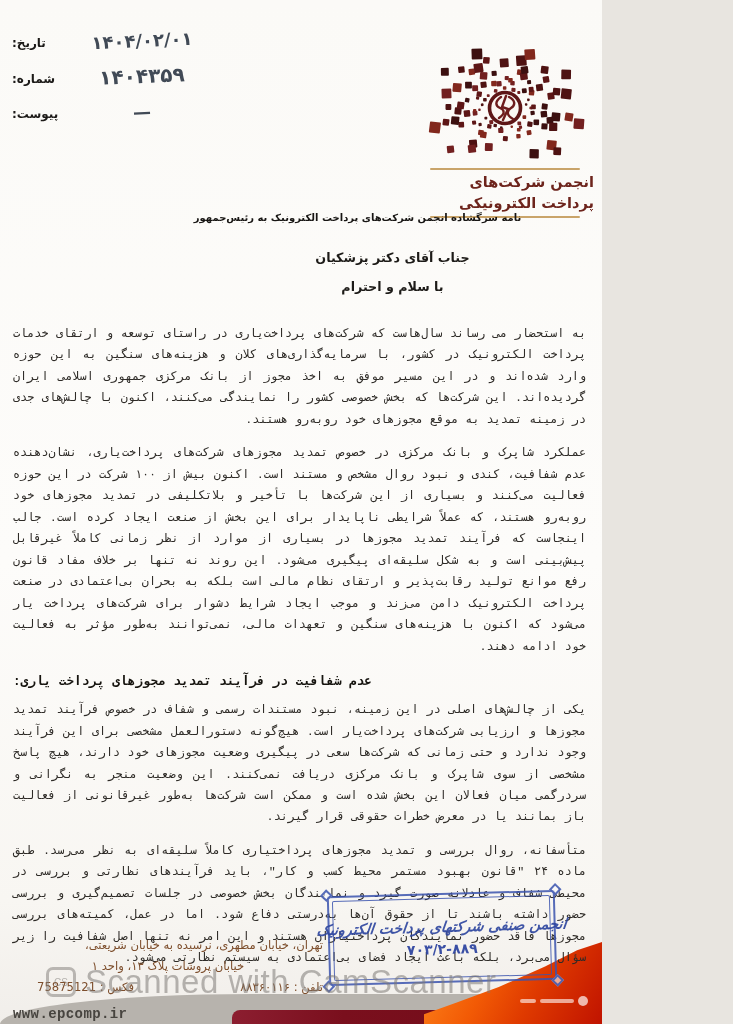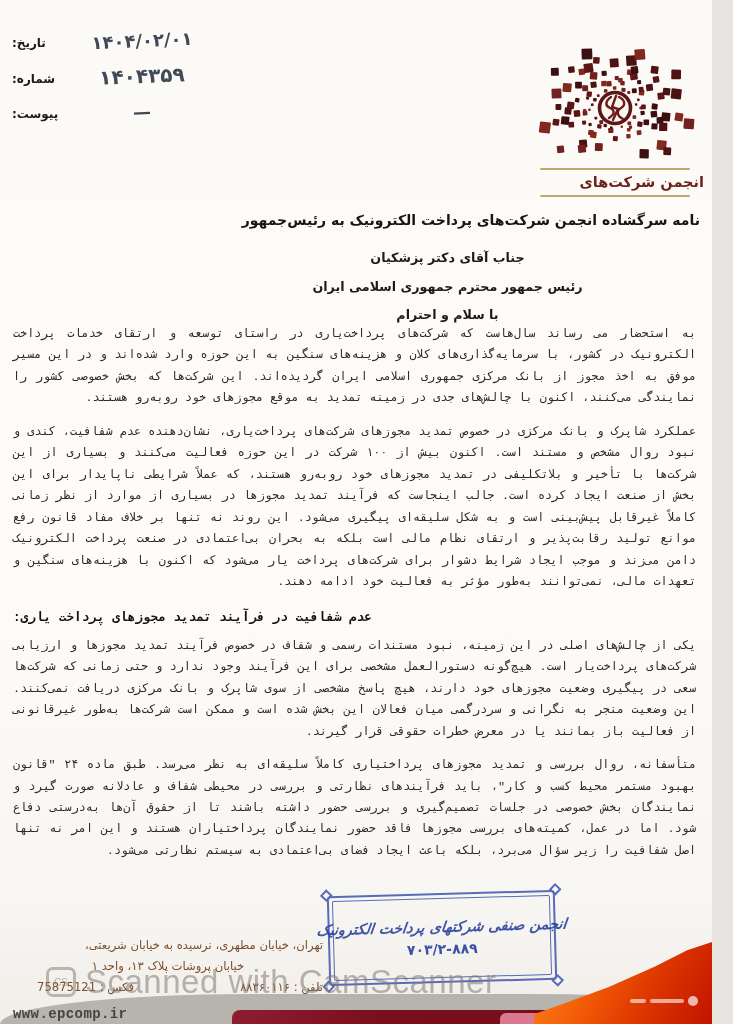--- a/index.html
+++ b/index.html
@@ -1,19 +1,19 @@
 <!DOCTYPE html>
 <html lang="fa"><head>
 <meta charset="utf-8">
 <style>
   * { margin:0; padding:0; box-sizing:border-box; }
   html,body { width:733px; height:1024px; }
   body { font-family:"DejaVu Sans", sans-serif; background:#e8e5e0; }
 
-  .page { position:relative; width:712px; height:1024px; overflow:hidden;
+  .page { position:relative; width:602px; height:1024px; overflow:hidden;
           background:linear-gradient(180deg,#fbfaf7 0%, #fdfcfa 55%, #f8f6f2 88%, #f1eeea 100%); }
 
   
   .scene-gray { position:absolute; left:0; bottom:0; width:733px; height:30px;
                 background:#b7b3ad; border-radius:55% 45% 0 0 / 160% 90% 0 0; z-index:1; }
   .scene-maroon { position:absolute; left:232px; right:0; bottom:0; height:14px;
                   background:linear-gradient(90deg,#8c1e30,#7a0f1d 30%,#6f0c18); border-radius:8px 0 0 0; z-index:2; }
   .scene-pink { position:absolute; left:500px; bottom:0; width:46px; height:11px;
                 background:#d97a90; border-radius:6px 6px 0 0; z-index:2; }
   .scene-orange { position:absolute; right:0; bottom:0; width:178px; height:82px; z-index:3;
@@ -33,22 +33,22 @@
   .meta-row.num .meta-value { font-size:20px; letter-spacing:4px; }
   .meta-row.att .meta-value { font-size:18px; letter-spacing:0; }
 
   
   .logo { position:absolute; top:48px; right:8px; width:178px; text-align:right; z-index:5; }
   .logo svg { display:block; margin:0 auto; }
   .logo-rule { height:2px; background:#c9a46a; margin:2px 14px; border-radius:1px; }
   .logo-name { font-size:14.5px; font-weight:bold; color:#6d241c; line-height:1.45; letter-spacing:.2px; }
 
   
-  .title { position:absolute; top:212px; left:125px; right:12px; direction:rtl;
-           font-size:14px; font-weight:bold; color:#171513; z-index:5; }
+  .title { position:absolute; top:212px; left:125px; right:12px; text-align:center; direction:rtl;
+           font-size:10px; font-weight:bold; color:#171513; z-index:5; }
   .salutation { position:absolute; top:244px; right:17px; left:200px; direction:rtl; text-align:center;
                 font-size:12.7px; font-weight:bold; color:#1d1b18; line-height:2.25; z-index:5; }
   .body-text { position:absolute; top:324px; left:13px; right:16px; direction:rtl; text-align:justify;
                font-size:11.8px; color:#2e2b27; line-height:1.82; z-index:5;font-family:Liberation Mono, monospace; }
   .body-text p { margin-bottom:12px; }
   .body-text h3 { font-size:12.7px; font-weight:bold; color:#16140f; margin:10px 0 7px; text-align:left; }
 
   
   .stamp { position:absolute; left:328px; top:893px; width:228px; height:90px; z-index:6;
            transform:rotate(-1.6deg); color:#3b53ae; }
@@ -207,27 +207,27 @@
         <rect x="4.4" y="74.0" width="11.0" height="11.0" rx="0.8" fill="#82281d" transform="rotate(7 9.9 79.5)"></rect>
         <rect x="15.9" y="19.9" width="7.9" height="7.9" rx="0.8" fill="#3c1010" transform="rotate(-1 19.8 23.9)"></rect>
         <rect x="46.6" y="0.7" width="10.7" height="10.7" rx="0.8" fill="#3c1010" transform="rotate(-2 51.9 6.1)"></rect>
         <rect x="99.6" y="1.3" width="10.5" height="10.5" rx="0.8" fill="#82281d" transform="rotate(-4 104.8 6.5)"></rect>
         <rect x="136.3" y="21.6" width="9.7" height="9.7" rx="0.8" fill="#4e1212" transform="rotate(1 141.2 26.5)"></rect>
         <circle cx="80" cy="60" r="15.5" fill="#faf7f2" stroke="#5d1616" stroke-width="3.6"></circle>
         <path d="M 76,49 C 70,53 70,58 75,60 C 80,62 80,66 74,70 M 84,49 C 90,52 91,57 86,60 C 81,63 82,68 88,71 M 81,48 L 77,59 L 83,61 L 78,72" fill="none" stroke="#6d1c1c" stroke-width="2.4" stroke-linecap="round"></path>
       </svg>
     <div class="logo-rule"></div>
     <div class="logo-name">انجمن شرکت‌های</div>
+    <div class="logo-name">پرداخت الکترونیکی</div>
     <div class="logo-rule"></div>
   </div>
 
   <div class="title">نامه سرگشاده انجمن شرکت‌های پرداخت الکترونیک به رئیس‌جمهور</div>
   <div class="salutation">
     <div>جناب آقای دکتر پزشکیان</div>
-    <div>رئیس جمهور محترم جمهوری اسلامی ایران</div>
     <div>با سلام و احترام</div>
   </div>
 
   <div class="body-text">
     <p>به استحضار می رساند سال‌هاست که شرکت‌های پرداخت‌یاری در راستای توسعه و ارتقای خدمات پرداخت الکترونیک در کشور، با سرمایه‌گذاری‌های کلان و هزینه‌های سنگین به این حوزه وارد شده‌اند و در این مسیر موفق به اخذ مجوز از بانک مرکزی جمهوری اسلامی ایران گردیده‌اند. این شرکت‌ها که بخش خصوصی کشور را نمایندگی می‌کنند، اکنون با چالش‌های جدی در زمینه تمدید به موقع مجوزهای خود روبه‌رو هستند.</p>
     <p>عملکرد شاپرک و بانک مرکزی در خصوص تمدید مجوزهای شرکت‌های پرداخت‌یاری، نشان‌دهنده عدم شفافیت، کندی و نبود روال مشخص و مستند است. اکنون بیش از ۱۰۰ شرکت در این حوزه فعالیت می‌کنند و بسیاری از این شرکت‌ها با تأخیر و بلاتکلیفی در تمدید مجوزهای خود روبه‌رو هستند، که عملاً شرایطی ناپایدار برای این بخش از صنعت ایجاد کرده است. جالب اینجاست که فرآیند تمدید مجوزها در بسیاری از موارد از نظر زمانی کاملاً غیرقابل پیش‌بینی است و به شکل سلیقه‌ای پیگیری می‌شود. این روند نه تنها بر خلاف مفاد قانون رفع موانع تولید رقابت‌پذیر و ارتقای نظام مالی است بلکه به بحران بی‌اعتمادی در صنعت پرداخت الکترونیک دامن می‌زند و موجب ایجاد شرایط دشوار برای شرکت‌های پرداخت یار می‌شود که اکنون با هزینه‌های سنگین و تعهدات مالی، نمی‌توانند به‌طور مؤثر به فعالیت خود ادامه دهند.</p>
     <h3>عدم شفافیت در فرآیند تمدید مجوزهای پرداخت یاری:</h3>
     <p>یکی از چالش‌های اصلی در این زمینه، نبود مستندات رسمی و شفاف در خصوص فرآیند تمدید مجوزها و ارزیابی شرکت‌های پرداخت‌یار است. هیچ‌گونه دستورالعمل مشخصی برای این فرآیند وجود ندارد و حتی زمانی که شرکت‌ها سعی در پیگیری وضعیت مجوزهای خود دارند، هیچ پاسخ مشخصی از سوی شاپرک و بانک مرکزی دریافت نمی‌کنند. این وضعیت منجر به نگرانی و سردرگمی میان فعالان این بخش شده است و ممکن است شرکت‌ها به‌طور غیرقانونی از فعالیت باز بمانند یا در معرض خطرات حقوقی قرار گیرند.</p>
     <p>متأسفانه، روال بررسی و تمدید مجوزهای پرداختیاری کاملاً سلیقه‌ای به نظر می‌رسد. طبق ماده ۲۴ "قانون بهبود مستمر محیط کسب و کار"، باید فرآیندهای نظارتی و بررسی در محیطی شفاف و عادلانه صورت گیرد و نمایندگان بخش خصوصی در جلسات تصمیم‌گیری و بررسی حضور داشته باشند تا از حقوق آن‌ها به‌درستی دفاع شود. اما در عمل، کمیته‌های بررسی مجوزها فاقد حضور نمایندگان پرداختیاران هستند و این امر نه تنها اصل شفافیت را زیر سؤال می‌برد، بلکه باعث ایجاد فضای بی‌اعتمادی به سیستم نظارتی می‌شود.</p>
   </div>

